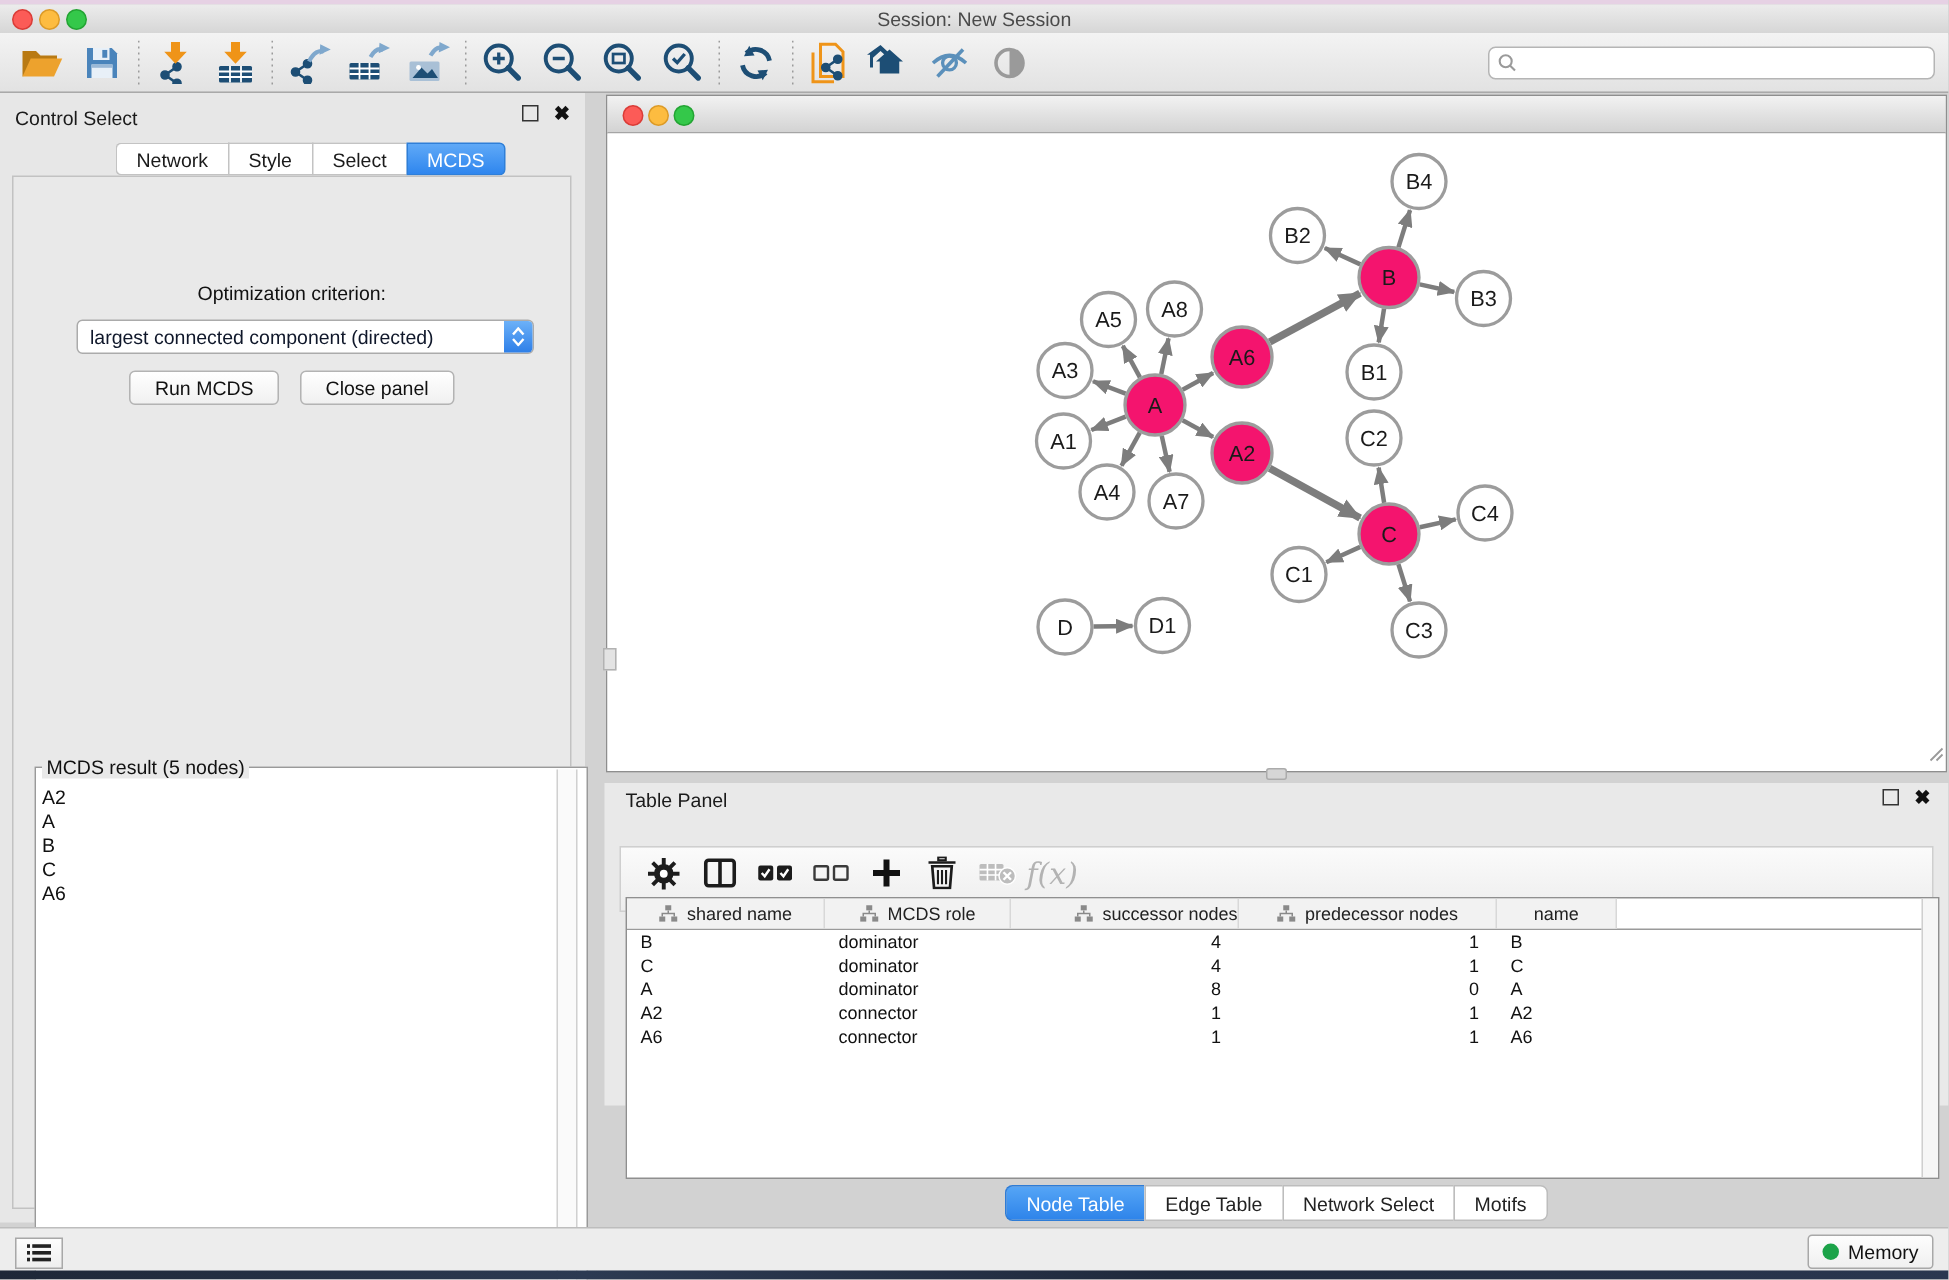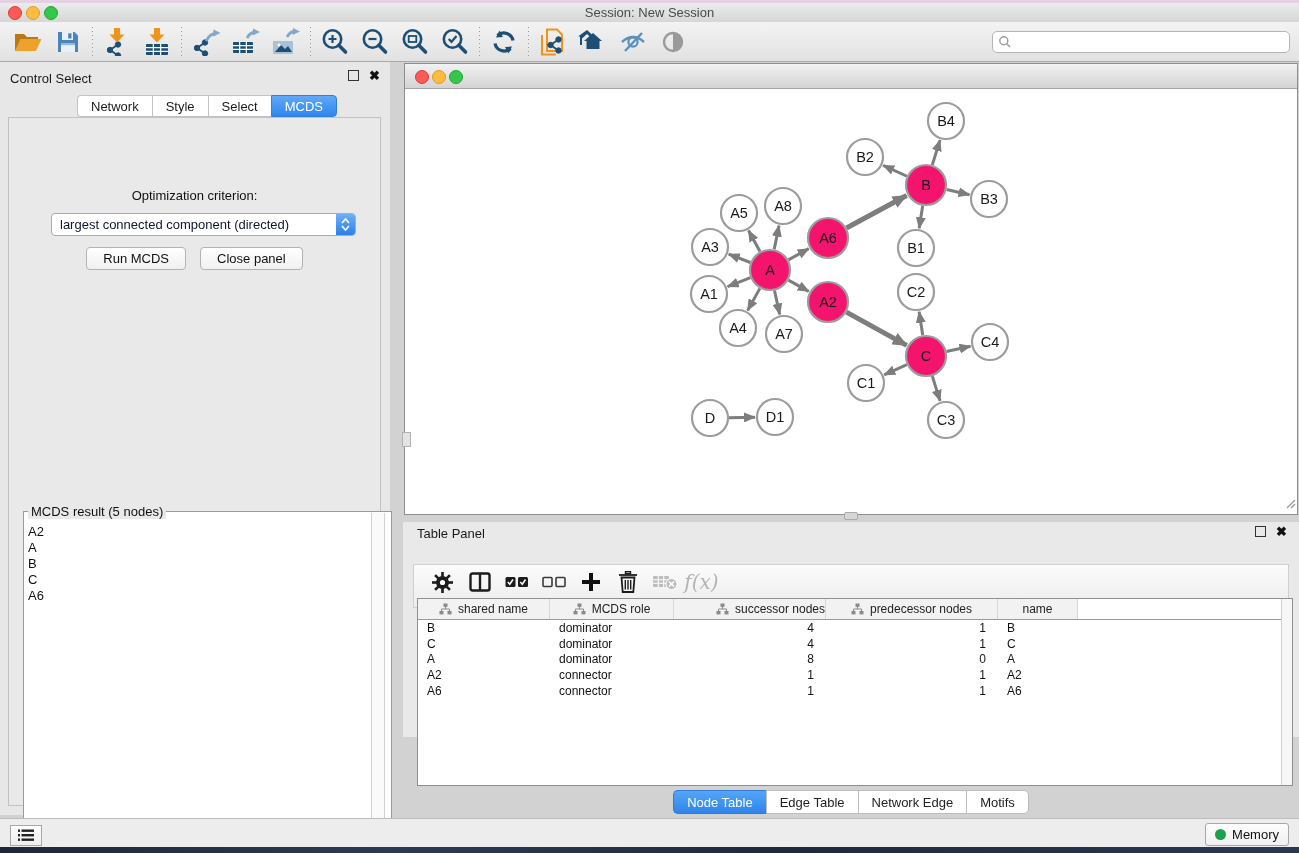--- a/index.html
+++ b/index.html
@@ -664,21 +664,21 @@
           <div class="nt-cell" style="width: 152px; text-align: right; padding: 0px 12px 0px 0px; box-sizing: border-box;">1</div>
           <div class="nt-cell" style="width: 172px; text-align: right; padding: 0px 12px 0px 0px; box-sizing: border-box;">1</div>
           <div class="nt-cell" style="width: 80px; text-align: left; padding: 0px 0px 0px 9px; box-sizing: border-box;">A6</div>
         </div>
       </div>
     <div id="nt-scroll"></div>
   </div>
   <div id="tp-tabs">
       <div class="tp-tab selected">Node Table</div>
       <div class="tp-tab">Edge Table</div>
-      <div class="tp-tab">Network Edge</div>
+      <div class="tp-tab">Network Select</div>
       <div class="tp-tab">Motifs</div>
     </div>
 </div>
 
 <div id="status-bar" class="abs">
   <div id="list-btn">
     <svg width="16" height="13" viewBox="0 0 16 13">
       <rect x="0" y="0.5" width="2" height="2.4" fill="#222"></rect>
         <rect x="3.5" y="0.5" width="12.5" height="2.4" fill="#222"></rect>
       <rect x="0" y="5" width="2" height="2.4" fill="#222"></rect>

